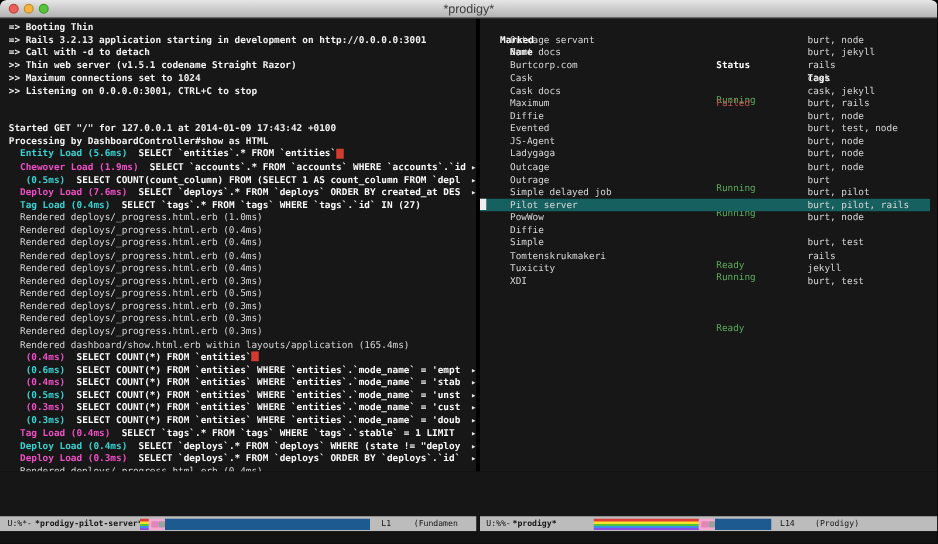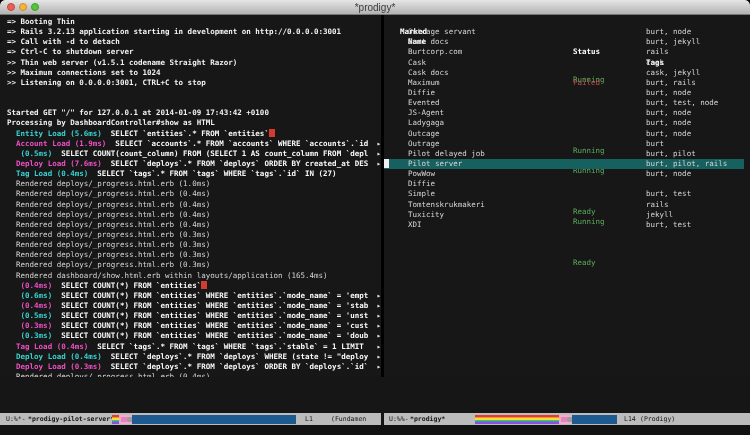--- a/index.html
+++ b/index.html
@@ -49,21 +49,21 @@
   
   .modeline{position:absolute;top:413px;height:12px;background:var(--modeline-bg);
             font-size:6.5px;color:#141414;overflow:hidden;}
   .ml-left{left:0;width:381px;}
   .ml-right{left:384px;width:366px;}
   .ml-item{position:absolute;top:0;height:12px;line-height:12px;white-space:pre;}
   .ml-buf{font-weight:bold;}
   .ml-left .ml-pfx{left:6px;}   .ml-left .ml-buf{left:28px;}
   .ml-left .ml-line{left:305px;text-align:center;}.ml-left .ml-mode{left:331px;}
   .ml-right .ml-pfx{left:5px;}  .ml-right .ml-buf{left:26px;}
-  .ml-right .ml-line{left:240px;}.ml-right .ml-mode{left:256px;text-align:center;}
+  .ml-right .ml-line{left:240px;}.ml-right .ml-mode{left:268px;text-align:center;}
   .nyan{position:absolute;top:1.5px;height:9px;display:flex;}
   .ml-left .nyan{left:112px;width:184px;}
   .ml-right .nyan{left:91px;width:142px;}
   .nyan-rainbow{height:9px;}
   .ml-left .nyan-rainbow{width:7px;}
   .ml-right .nyan-rainbow{width:84px;}
   .nyan-cat{position:relative;width:13px;height:9px;background:var(--cat-pink);border-radius:2px;}
   .nyan-cat::before{content:'';position:absolute;left:2px;top:2px;width:6px;height:5px;
                     background:var(--cat-pink-dark);border-radius:1px;}
   .nyan-cat::after{content:'';position:absolute;right:0px;top:2.5px;width:5px;height:5px;
@@ -84,39 +84,39 @@
       <span class="light green"></span>
     </div>
     <div class="titletext">*prodigy*</div>
   </div>
 
   <div class="content">
     <div class="left-pane" id="left-pane">
         <div class="log-line"><span class="seg-boot">=&gt; Booting Thin</span></div>
         <div class="log-line"><span class="seg-boot">=&gt; Rails 3.2.13 application starting in development on http://0.0.0.0:3001</span></div>
         <div class="log-line"><span class="seg-boot">=&gt; Call with -d to detach</span></div>
-        <div class="log-line"><span class="seg-boot">=&gt; Ctrl-C to shutdown server</span></div>
         <div class="log-line"><span class="seg-boot">&gt;&gt; Thin web server (v1.5.1 codename Straight Razor)</span></div>
         <div class="log-line"><span class="seg-boot">&gt;&gt; Maximum connections set to 1024</span></div>
         <div class="log-line"><span class="seg-boot">&gt;&gt; Listening on 0.0.0.0:3001, CTRL+C to stop</span></div>
         <div class="log-line"></div>
         <div class="log-line"></div>
         <div class="log-line"><span class="seg-boot">Started GET "/" for 127.0.0.1 at 2014-01-09 17:43:42 +0100</span></div>
         <div class="log-line"><span class="seg-boot">Processing by DashboardController#show as HTML</span></div>
         <div class="log-line"><span class="seg-cyan">  Entity Load (5.6ms)</span><span class="seg-sql">  SELECT `entities`.* FROM `entities`</span><span class="red-block"></span></div>
-        <div class="log-line"><span class="seg-magenta">  Account Load (1.9ms)</span><span class="seg-sql">  SELECT `accounts`.* FROM `accounts` WHERE `accounts`.`id</span><span class="trunc-arrow">▸</span></div>
+        <div class="log-line"><span class="seg-magenta">  Chewover Load (1.9ms)</span><span class="seg-sql">  SELECT `accounts`.* FROM `accounts` WHERE `accounts`.`id</span><span class="trunc-arrow">▸</span></div>
         <div class="log-line"><span class="seg-cyan">   (0.5ms)</span><span class="seg-sql">  SELECT COUNT(count_column) FROM (SELECT 1 AS count_column FROM `depl</span><span class="trunc-arrow">▸</span></div>
         <div class="log-line"><span class="seg-magenta">  Deploy Load (7.6ms)</span><span class="seg-sql">  SELECT `deploys`.* FROM `deploys` ORDER BY created_at DES</span><span class="trunc-arrow">▸</span></div>
         <div class="log-line"><span class="seg-cyan">  Tag Load (0.4ms)</span><span class="seg-sql">  SELECT `tags`.* FROM `tags` WHERE `tags`.`id` IN (27)</span></div>
         <div class="log-line"><span class="seg-plain">  Rendered deploys/_progress.html.erb (1.0ms)</span></div>
         <div class="log-line"><span class="seg-plain">  Rendered deploys/_progress.html.erb (0.4ms)</span></div>
         <div class="log-line"><span class="seg-plain">  Rendered deploys/_progress.html.erb (0.4ms)</span></div>
         <div class="log-line"><span class="seg-plain">  Rendered deploys/_progress.html.erb (0.4ms)</span></div>
         <div class="log-line"><span class="seg-plain">  Rendered deploys/_progress.html.erb (0.4ms)</span></div>
         <div class="log-line"><span class="seg-plain">  Rendered deploys/_progress.html.erb (0.3ms)</span></div>
+        <div class="log-line"><span class="seg-plain">  Rendered deploys/_progress.html.erb (0.5ms)</span></div>
         <div class="log-line"><span class="seg-plain">  Rendered deploys/_progress.html.erb (0.3ms)</span></div>
         <div class="log-line"><span class="seg-plain">  Rendered deploys/_progress.html.erb (0.3ms)</span></div>
         <div class="log-line"><span class="seg-plain">  Rendered deploys/_progress.html.erb (0.3ms)</span></div>
         <div class="log-line"><span class="seg-plain">  Rendered dashboard/show.html.erb within layouts/application (165.4ms)</span></div>
         <div class="log-line"><span class="seg-magenta">   (0.4ms)</span><span class="seg-sql">  SELECT COUNT(*) FROM `entities`</span><span class="red-block"></span></div>
         <div class="log-line"><span class="seg-cyan">   (0.6ms)</span><span class="seg-sql">  SELECT COUNT(*) FROM `entities` WHERE `entities`.`mode_name` = 'empt</span><span class="trunc-arrow">▸</span></div>
         <div class="log-line"><span class="seg-magenta">   (0.4ms)</span><span class="seg-sql">  SELECT COUNT(*) FROM `entities` WHERE `entities`.`mode_name` = 'stab</span><span class="trunc-arrow">▸</span></div>
         <div class="log-line"><span class="seg-cyan">   (0.5ms)</span><span class="seg-sql">  SELECT COUNT(*) FROM `entities` WHERE `entities`.`mode_name` = 'unst</span><span class="trunc-arrow">▸</span></div>
         <div class="log-line"><span class="seg-magenta">   (0.3ms)</span><span class="seg-sql">  SELECT COUNT(*) FROM `entities` WHERE `entities`.`mode_name` = 'cust</span><span class="trunc-arrow">▸</span></div>
         <div class="log-line"><span class="seg-cyan">   (0.3ms)</span><span class="seg-sql">  SELECT COUNT(*) FROM `entities` WHERE `entities`.`mode_name` = 'doub</span><span class="trunc-arrow">▸</span></div>
@@ -140,21 +140,21 @@
           <div class="svc-row"><span class="colpos-name">Burtcorp.com</span><span class="colpos-tags">rails</span></div>
           <div class="svc-row"><span class="colpos-name">Cask</span><span class="colpos-tags">cask</span></div>
           <div class="svc-row"><span class="colpos-name">Cask docs</span><span class="colpos-tags">cask, jekyll</span></div>
           <div class="svc-row"><span class="colpos-name">Maximum</span><span class="colpos-status st-red">Failed</span><span class="colpos-tags">burt, rails</span></div>
           <div class="svc-row"><span class="colpos-name">Diffie</span><span class="colpos-tags">burt, node</span></div>
           <div class="svc-row"><span class="colpos-name">Evented</span><span class="colpos-status st-green">Running</span><span class="colpos-tags">burt, test, node</span></div>
           <div class="svc-row"><span class="colpos-name">JS-Agent</span><span class="colpos-tags">burt, node</span></div>
           <div class="svc-row"><span class="colpos-name">Ladygaga</span><span class="colpos-status st-green">Running</span><span class="colpos-tags">burt, node</span></div>
           <div class="svc-row"><span class="colpos-name">Outcage</span><span class="colpos-tags">burt, node</span></div>
           <div class="svc-row"><span class="colpos-name">Outrage</span><span class="colpos-tags">burt</span></div>
-          <div class="svc-row"><span class="colpos-name">Pilot delayed job</span><span class="colpos-tags">burt, pilot</span></div>
+          <div class="svc-row"><span class="colpos-name">Simple delayed job</span><span class="colpos-tags">burt, pilot</span></div>
           <div class="svc-row hl"><span class="cursor-block"></span><span class="colpos-name">Pilot server</span><span class="colpos-status st-green">Ready</span><span class="colpos-tags">burt, pilot, rails</span></div>
           <div class="svc-row"><span class="colpos-name">PowWow</span><span class="colpos-status st-green">Running</span><span class="colpos-tags">burt, node</span></div>
           <div class="svc-row"><span class="colpos-name">Diffie</span></div>
           <div class="svc-row"><span class="colpos-name">Simple</span><span class="colpos-tags">burt, test</span></div>
           <div class="svc-row"><span class="colpos-name">Tomtenskrukmakeri</span><span class="colpos-tags">rails</span></div>
           <div class="svc-row"><span class="colpos-name">Tuxicity</span><span class="colpos-status st-green">Ready</span><span class="colpos-tags">jekyll</span></div>
           <div class="svc-row"><span class="colpos-name">XDI</span><span class="colpos-tags">burt, test</span></div>
         </div>
     </div>
   </div>

